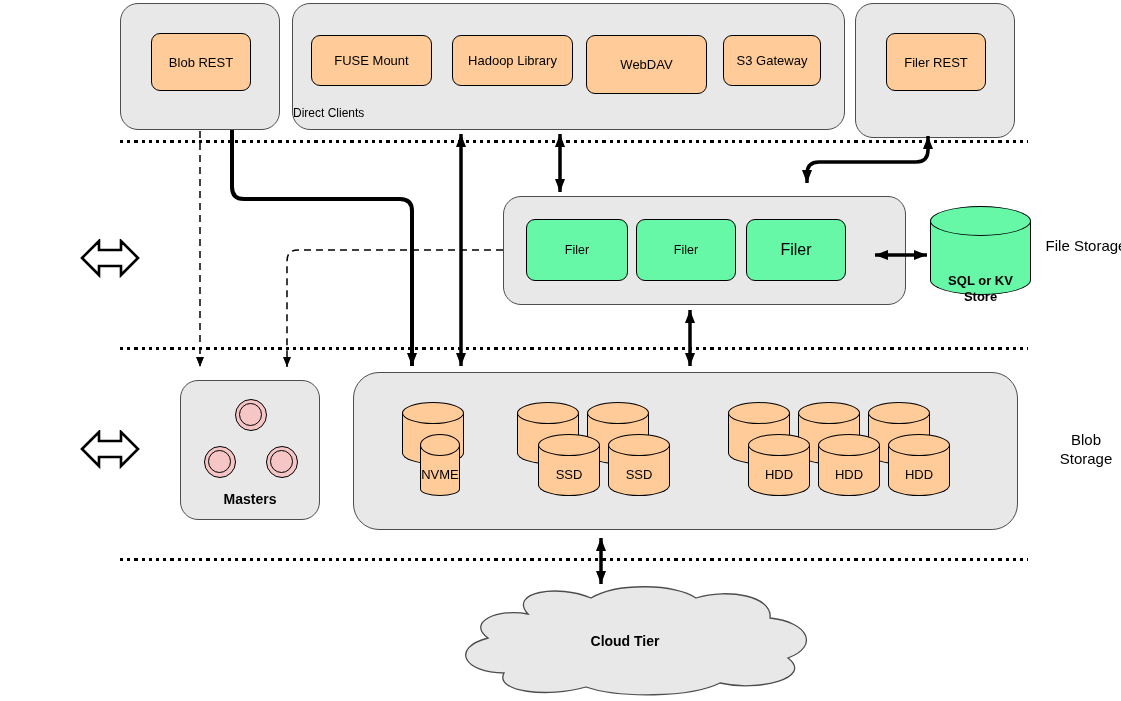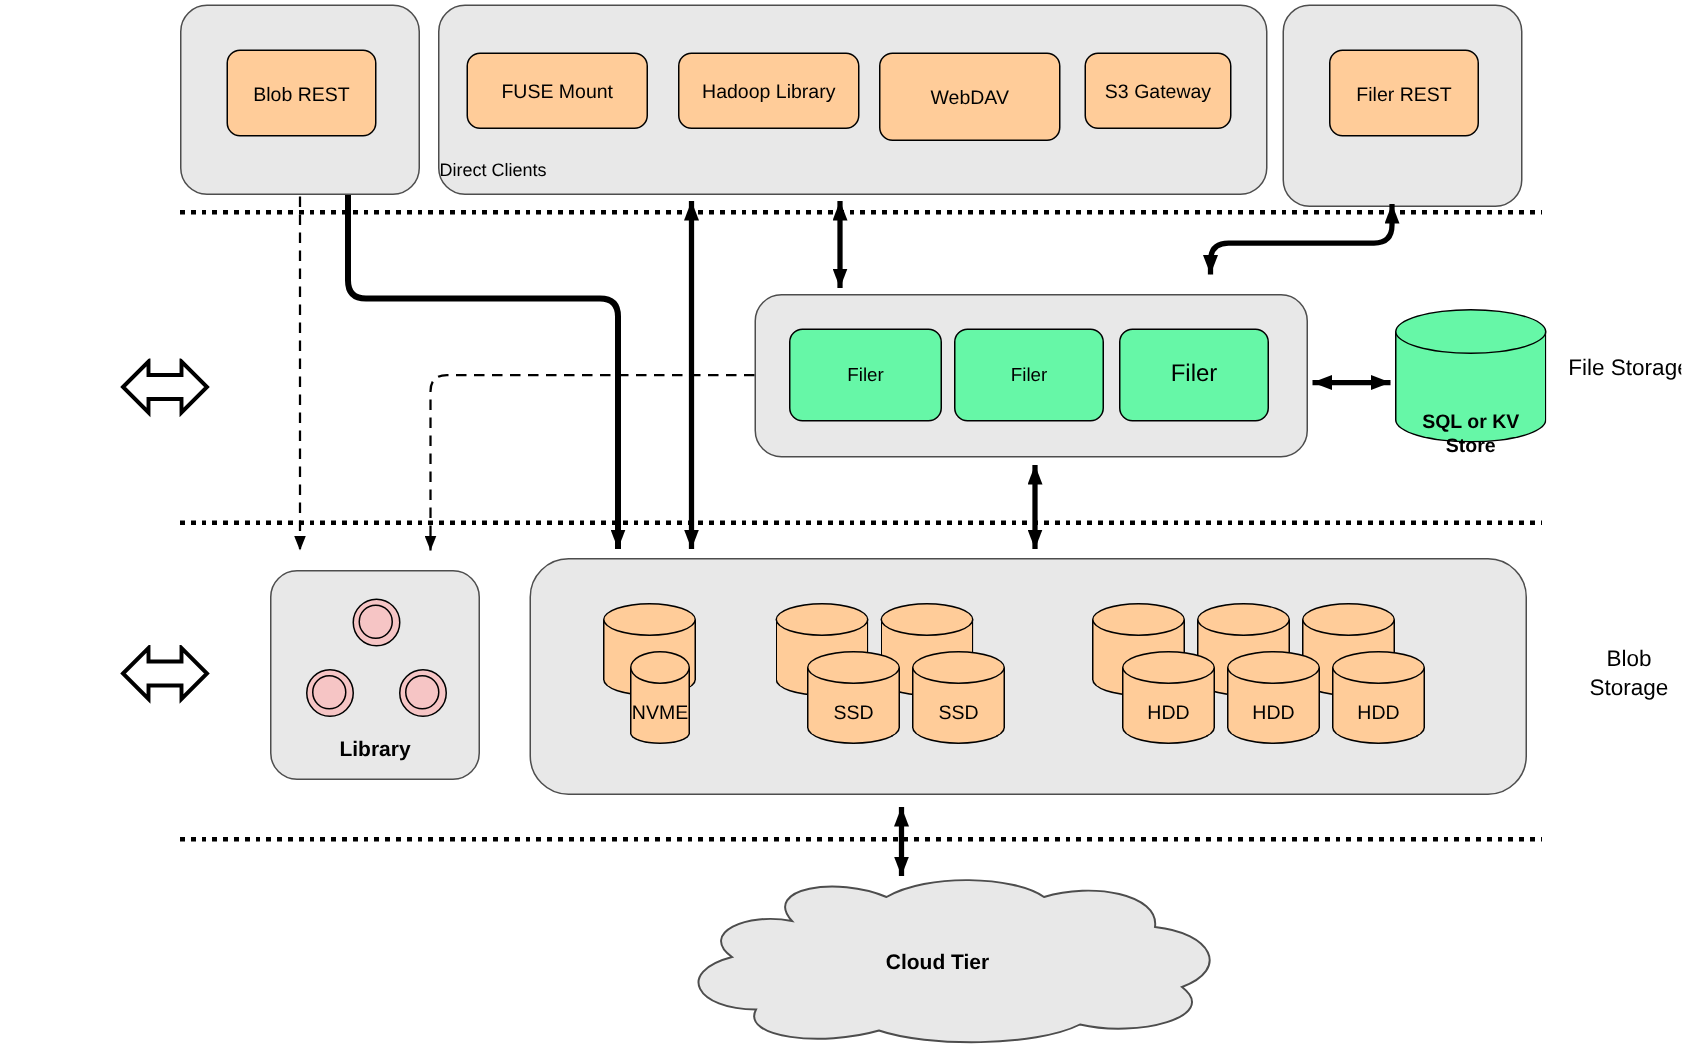--- a/index.html
+++ b/index.html
@@ -87,21 +87,21 @@
     </div>
     <div class="group-caption">Direct Clients</div>
   </div>
 
   <div class="panel" style="left:855px;top:3px;width:160px;height:135px;">
     <div class="node orange" style="left:30px;top:29px;width:100px;height:58px;">
       <span>Filer REST</span>
     </div>
   </div>
 
-  <div class="panel" style="left:503px;top:196px;width:369px;height:109px;">
+  <div class="panel" style="left:503px;top:196px;width:403px;height:109px;">
     <div class="node green" style="left:22px;top:22px;width:102px;height:62px;font-size:12.5px;">
       <span>Filer</span>
     </div>
     <div class="node green" style="left:132px;top:22px;width:100px;height:62px;font-size:12.5px;">
       <span>Filer</span>
     </div>
     <div class="node green" style="left:242px;top:22px;width:100px;height:62px;font-size:16px;">
       <span>Filer</span>
     </div>
   </div>
@@ -112,21 +112,21 @@
     <div class="cyl-label bold" style="padding:0 10px;margin-top:32px;">SQL or KV Store</div>
   </div>
 
   <div class="side-label" style="left:1043px;top:237px;">File Storage</div>
   <div class="side-label" style="left:1043px;top:431px;">Blob Storage</div>
 
   <div class="panel" style="left:180px;top:380px;width:140px;height:140px;">
     <div class="ring" style="left:54px;top:18px;"></div>
     <div class="ring" style="left:23px;top:65px;"></div>
     <div class="ring" style="left:85px;top:65px;"></div>
-    <div class="masters-label bold">Library</div>
+    <div class="masters-label bold">Masters</div>
   </div>
 
   <div class="panel" style="left:353px;top:372px;width:665px;height:158px;border-radius:26px;"></div>
 
   <div class="cylinder disk" style="left:402px;top:402px;width:62px;height:62px;">
       <div class="cyl-body"></div>
       <div class="cyl-top"></div>
     </div>
   <div class="cylinder disk" style="left:517px;top:402px;width:62px;height:62px;">
       <div class="cyl-body"></div>

